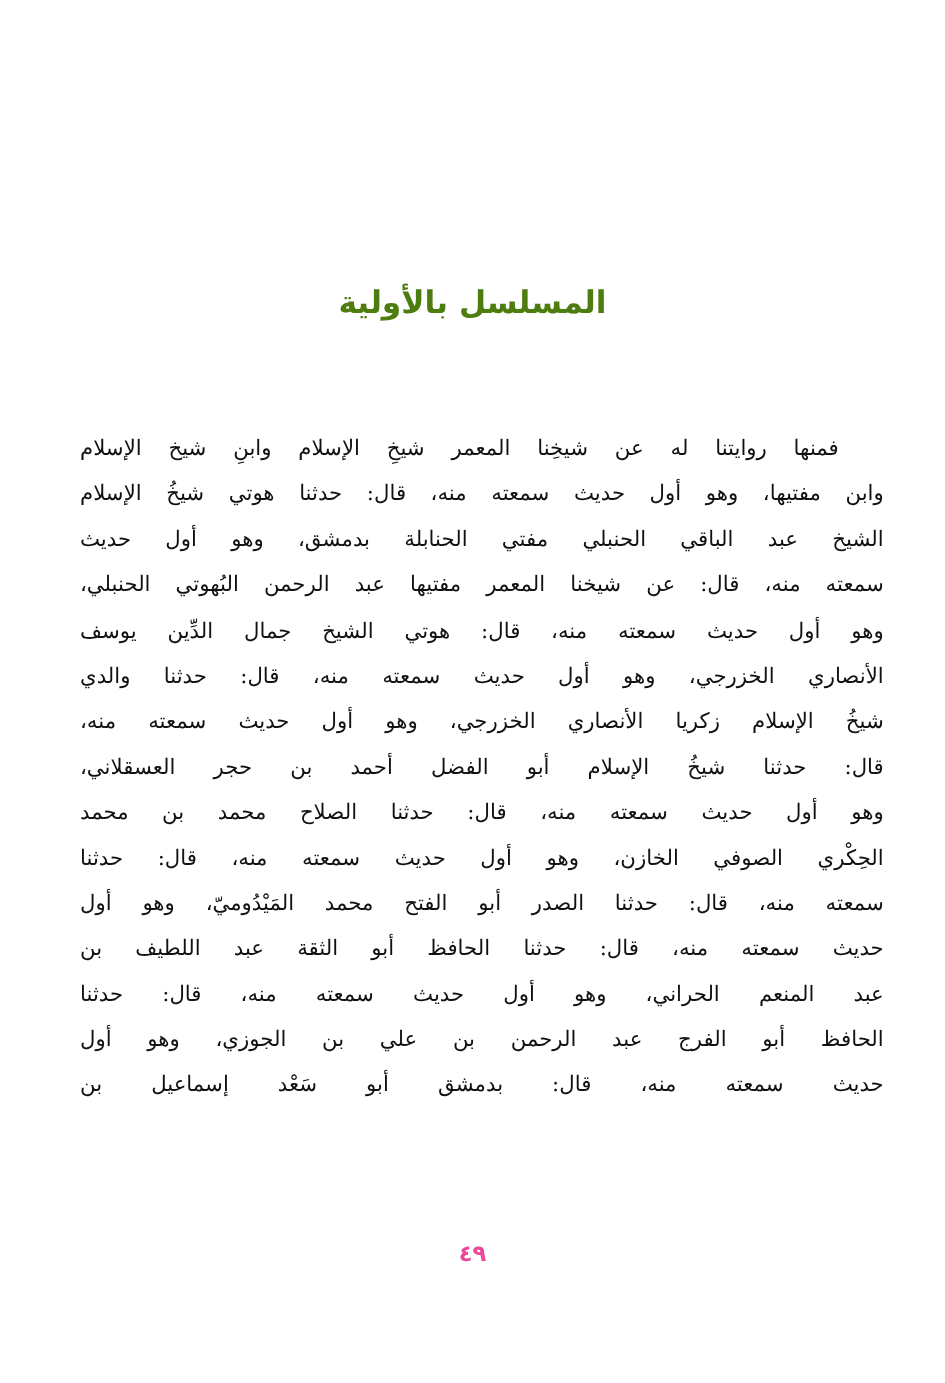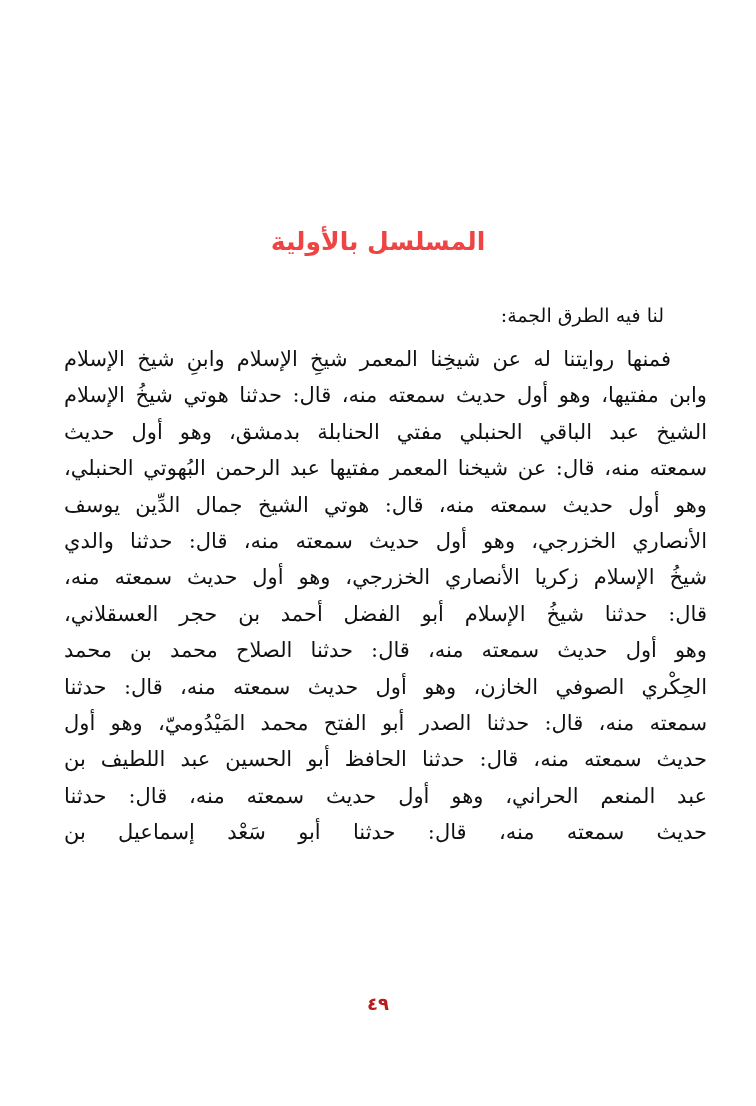--- a/index.html
+++ b/index.html
@@ -26,21 +26,21 @@
       position: absolute;
       top: 222px;
       left: 0;
       width: 756px;
       text-align: center;
       direction: rtl;
       font-family: "DejaVu Sans", "Liberation Sans", sans-serif;
       font-weight: bold;
       font-size: 25px;
       line-height: 40px;
-      color: #ef4444;
+      color: #4d7c0f;
     }
     .intro {
       position: absolute;
       top: 297px;
       right: 92px;
       direction: rtl;
       text-align: right;
       font-size: 19px;
       line-height: 36px;
       white-space: nowrap;
@@ -49,63 +49,63 @@
       position: absolute;
       top: 341px;
       left: 64px;
       width: 643px;
       direction: rtl;
     }
     .line {
       display: block;
       height: 36.4px;
       line-height: 36.4px;
-      font-size: 21px;
+      font-size: 17px;
       white-space: nowrap;
       text-align: justify;
       text-align-last: justify;
       overflow: visible;
     }
     .line.first {
       text-align-last: justify;
       padding-right: 36px;
     }
     .page-number {
       position: absolute;
       top: 992px;
       left: 0;
       width: 756px;
       text-align: center;
       direction: rtl;
       font-family: "DejaVu Sans", "Liberation Sans", sans-serif;
       font-weight: bold;
       font-size: 18px;
       line-height: 24px;
-      color: #b91c1c;
+      color: #ec4899;
     }
   </style>
 </head>
 <body>
 
 <div class="page">
   <h1 class="title" style="margin:0;">المسلسل بالأولية</h1>
 
-  <div class="intro">لنا فيه الطرق الجمة:</div>
 
   <div class="body-text">
     <span class="line first">فمنها روايتنا له عن شيخِنا المعمر شيخِ الإسلام وابنِ شيخ الإسلام</span>
     <span class="line">وابن مفتيها، وهو أول حديث سمعته منه، قال: حدثنا هوتي شيخُ الإسلام</span>
     <span class="line">الشيخ عبد الباقي الحنبلي مفتي الحنابلة بدمشق، وهو أول حديث</span>
     <span class="line">سمعته منه، قال: عن شيخنا المعمر مفتيها عبد الرحمن البُهوتي الحنبلي،</span>
     <span class="line">وهو أول حديث سمعته منه، قال: هوتي الشيخ جمال الدِّين يوسف</span>
     <span class="line">الأنصاري الخزرجي، وهو أول حديث سمعته منه، قال: حدثنا والدي</span>
     <span class="line">شيخُ الإسلام زكريا الأنصاري الخزرجي، وهو أول حديث سمعته منه،</span>
     <span class="line">قال: حدثنا شيخُ الإسلام أبو الفضل أحمد بن حجر العسقلاني،</span>
     <span class="line">وهو أول حديث سمعته منه، قال: حدثنا الصلاح محمد بن محمد</span>
     <span class="line">الحِكْري الصوفي الخازن، وهو أول حديث سمعته منه، قال: حدثنا</span>
     <span class="line">سمعته منه، قال: حدثنا الصدر أبو الفتح محمد المَيْدُوميّ، وهو أول</span>
-    <span class="line">حديث سمعته منه، قال: حدثنا الحافظ أبو الحسين عبد اللطيف بن</span>
+    <span class="line">حديث سمعته منه، قال: حدثنا الحافظ أبو الثقة عبد اللطيف بن</span>
     <span class="line">عبد المنعم الحراني، وهو أول حديث سمعته منه، قال: حدثنا</span>
-    <span class="line">حديث سمعته منه، قال: حدثنا أبو سَعْد إسماعيل بن</span>
+    <span class="line">الحافظ أبو الفرج عبد الرحمن بن علي بن الجوزي، وهو أول</span>
+    <span class="line">حديث سمعته منه، قال: بدمشق أبو سَعْد إسماعيل بن</span>
   </div>
 
   <div class="page-number">٤٩</div>
 </div>
 
 </body></html>

